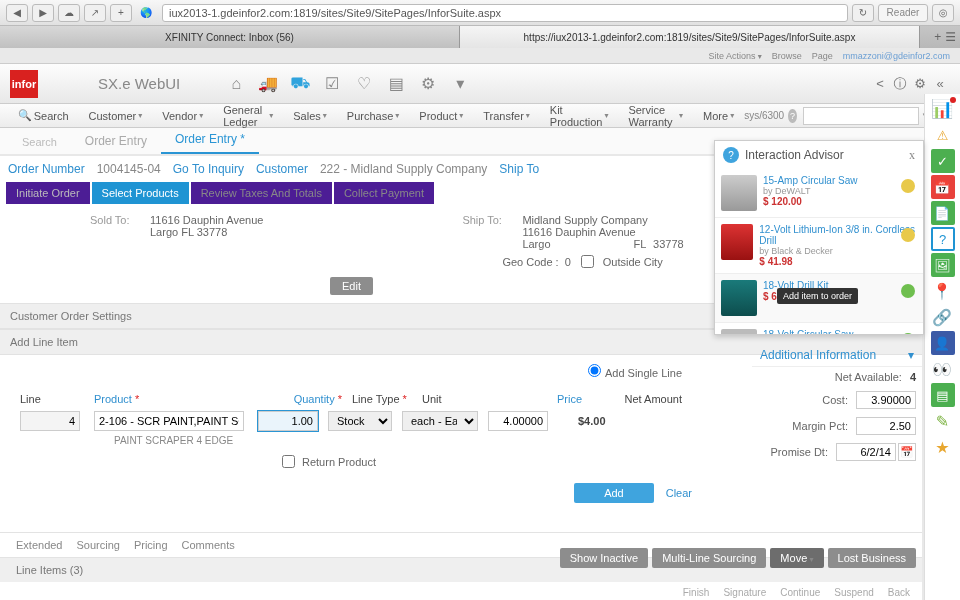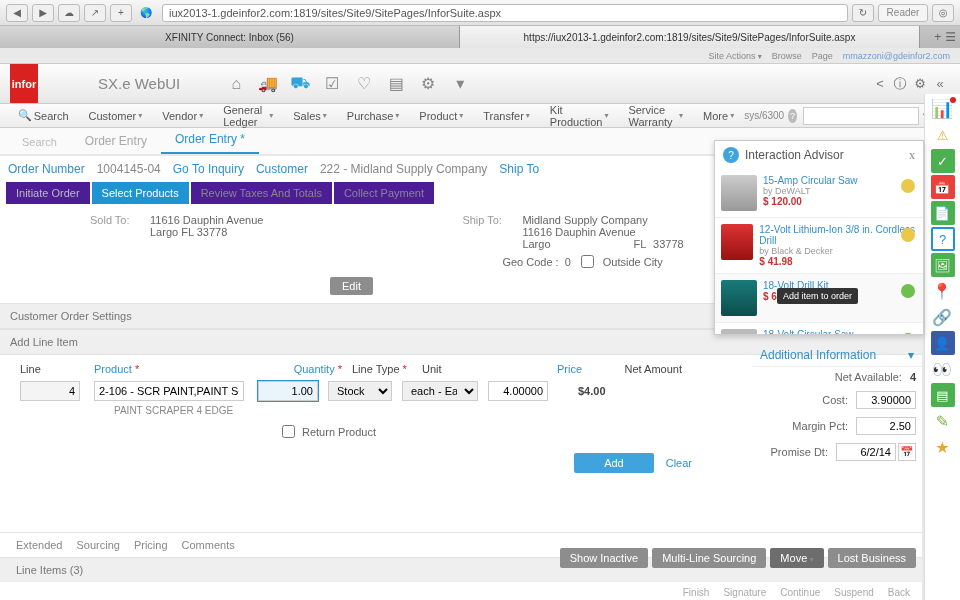--- a/index.html
+++ b/index.html
@@ -14,21 +14,21 @@
 .tabs-row { height: 22px; background: linear-gradient(#c5c5c5,#b8b8b8); display: flex; font-size: 10px; color: #333; align-items: stretch; position: relative;}
 .tabs-row .tab { width: 460px; display: flex; align-items:center; justify-content:center; border-right:1px solid #999; background: linear-gradient(#d8d8d8,#c0c0c0);}
 .tabs-row .tab.active { background: linear-gradient(#f5f5f5,#e5e5e5);}
 .tabs-row .adds { position:absolute; right:4px; display:flex; gap:4px; align-items:center; height:100%; font-size:12px; color:#666;}
 
 .lilbar { height: 16px; background:#e9e9e9; display:flex; justify-content:flex-end; align-items:center; padding:0 10px; gap:10px; color:#888; font-size:9px; border-bottom:1px solid #ccc;}
 .lilbar a{color:#6b9fd4;}
 
 
 .appbar{ height:40px; background: linear-gradient(#fdfdfd,#e8e8e8); border-bottom:1px solid #ccc; display:flex; align-items:center; padding:0 10px;}
-.brand{ width:28px; height:39px; background:#d9211f; color:#fff; display:flex; align-items:center; justify-content:center; font-size:11px; font-weight:bold;}
+.brand{ width:28px; height:28px; background:#d9211f; color:#fff; display:flex; align-items:center; justify-content:center; font-size:11px; font-weight:bold;}
 .appname{ margin:0 40px 0 60px; font-size:15px; color:#888;}
 .appbar .ico{ width:28px; height:28px; margin:0 2px; display:flex; align-items:center; justify-content:center; color:#888; font-size:16px;}
 .appbar .ico.active{ color:#2fa3dd;}
 .appbar .spacer{ flex:1;}
 .appbar .right-ico{ width:20px; color:#777; font-size:13px; text-align:center;}
 
 .menubar{ height:24px; background: linear-gradient(#fcfcfc,#ececec); border-bottom:1px solid #ccc; display:flex; align-items:center; padding:0 8px;}
 .menubar .mi{ padding:0 10px; font-size:11px; color:#555; display:flex; align-items:center; gap:2px;}
 .menubar .spacer{flex:1;}
 .menubar .sys{ color:#888; font-size:10px;}
@@ -225,20 +225,23 @@
         <input type="checkbox" style="">
         <span>Outside City</span>
       </div>
     </div>
   </div>
   <button class="editbtn">Edit</button>
 
   <div class="bar" style="margin-top:8px;">Customer Order Settings</div>
   <div class="bar">Add Line Item</div>
 
+  <div class="radio-row">
+    <label><input type="radio" checked="" style=""><span>Add Single Line</span></label>
+  </div>
 
   <div class="table-area">
     <div class="thead">
       <div class="th" style="width:74px;">Line</div>
       <div class="th link" style="width:164px;"><span>Product</span> <span class="req">*</span></div>
       <div class="th link" style="width:84px; text-align:right;"><span>Quantity</span> <span class="req">*</span></div>
       <div class="th" style="width:80px; padding-left:10px;"><span>Line Type</span> <span class="req">*</span></div>
       <div class="th" style="width:80px;">Unit</div>
       <div class="th link" style="width:80px; text-align:right;">Price</div>
       <div class="th" style="width:100px; text-align:right;">Net Amount</div>

